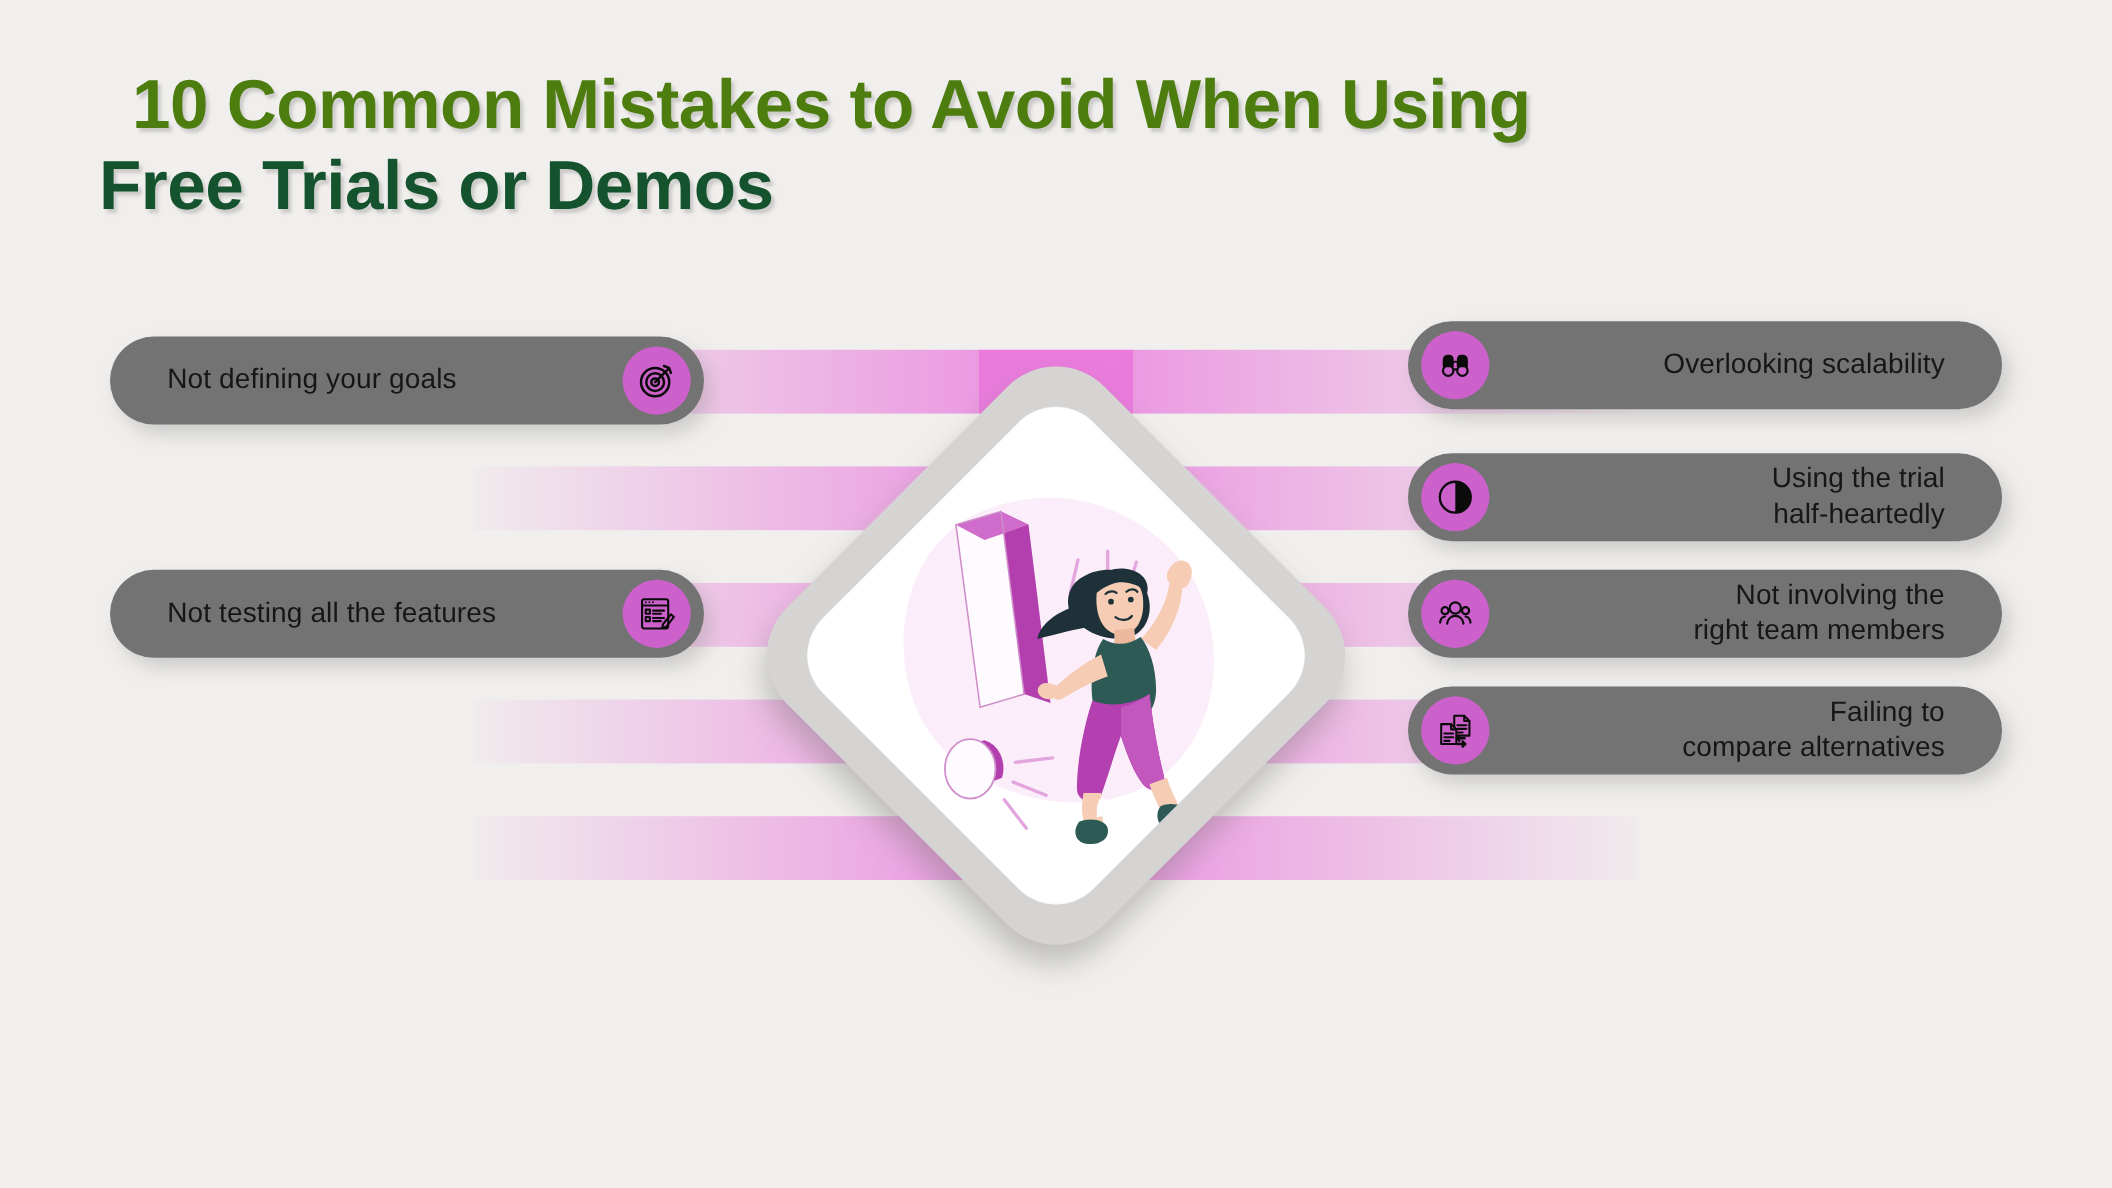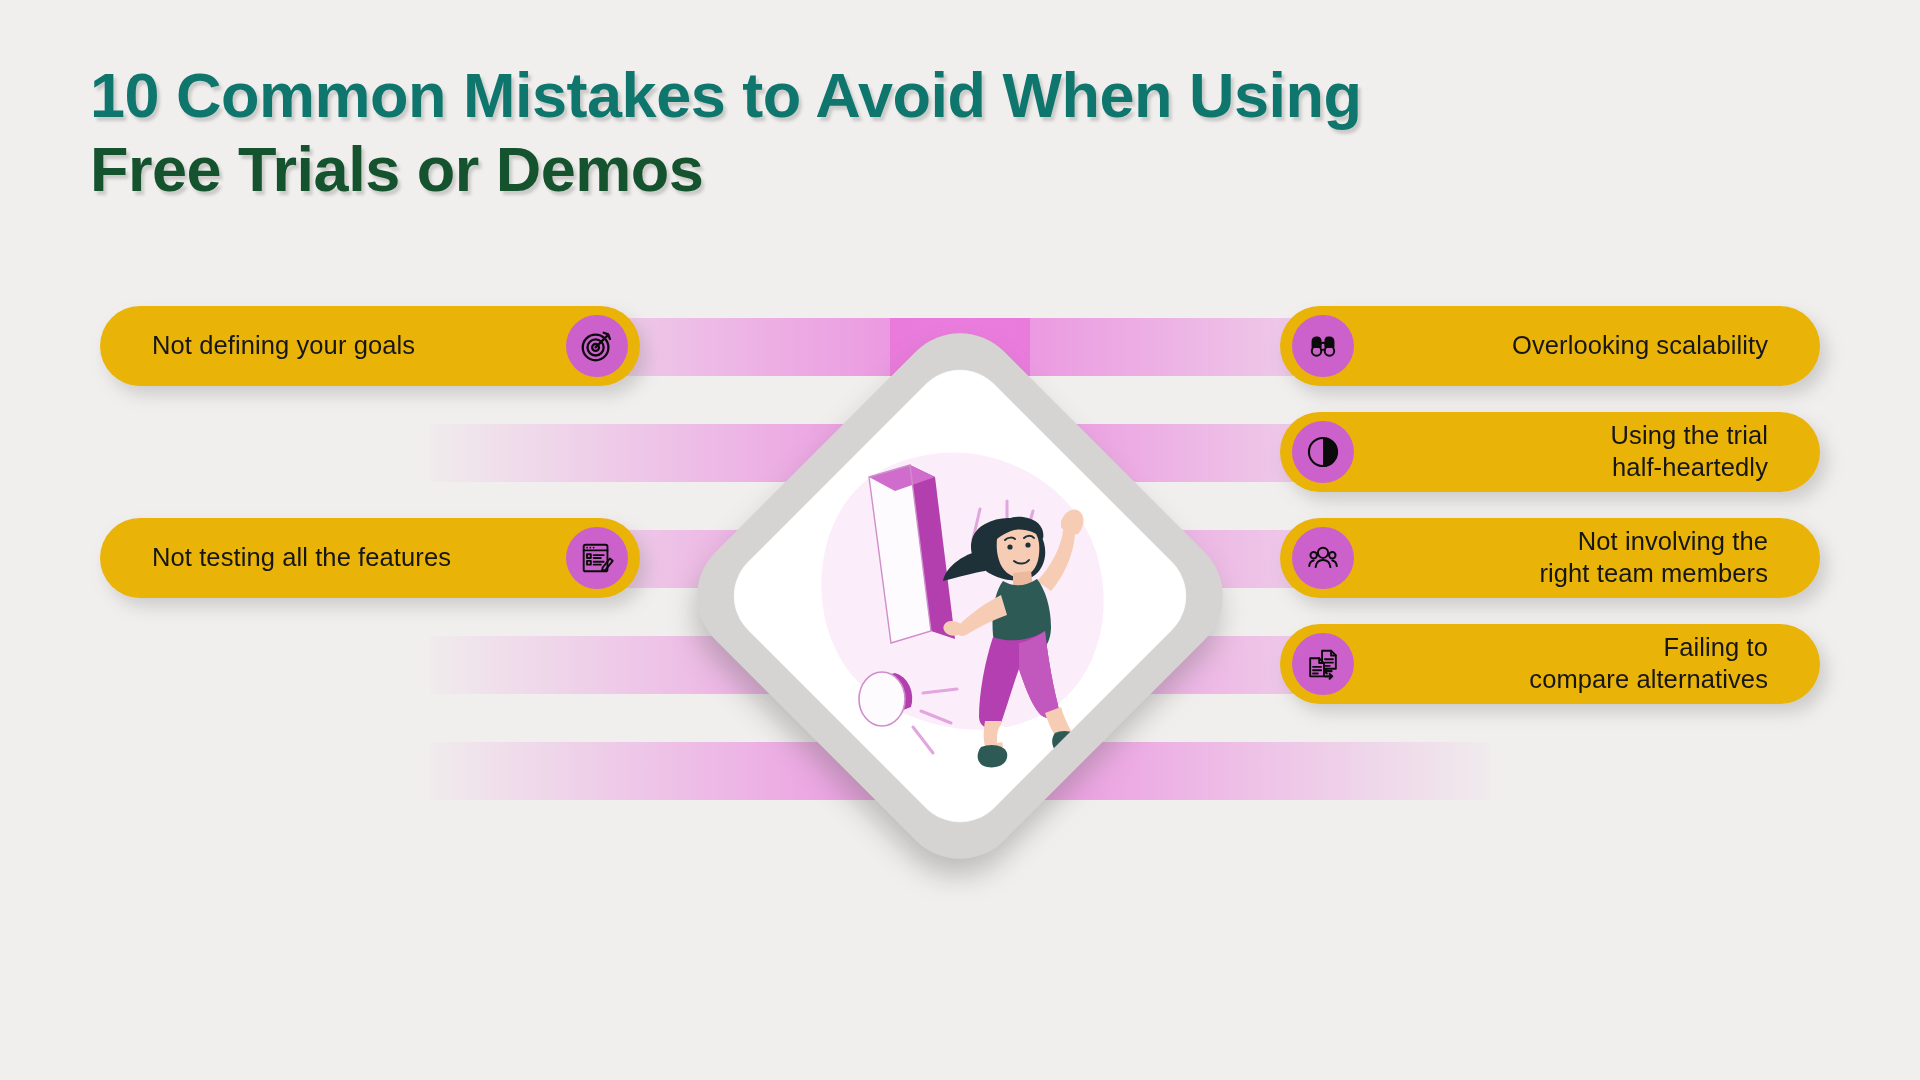--- a/index.html
+++ b/index.html
@@ -27,21 +27,21 @@
     width: 1640px;
   }
   .title-line {
     font-size: 63px;
     font-weight: bold;
     line-height: 1.18;
     letter-spacing: -0.5px;
     white-space: nowrap;
     text-shadow: 3px 4px 3px rgba(120,120,120,0.30);
   }
-  .title-line-1 { color: #0f766e; }
+  .title-line-1 { color: #4d7c0f; margin-left: 30px; }
   .title-line-2 { color: #14532d; }
 
   
   .stripe {
     position: absolute;
     height: 58px;
     z-index: 1;
   }
   .stripe-left {
     left: 430px;
@@ -100,21 +100,21 @@
     margin-top: -215px;
     transform: rotate(-45deg);
   }
 
   
   .pill {
     position: absolute;
     display: flex;
     align-items: center;
     height: 80px;
-    background: #eab308;
+    background: #737373;
     border-radius: 44px;
     box-shadow: 7px 9px 16px rgba(145,142,140,0.34);
     z-index: 6;
   }
   .pill-left  { left: 100px;  width: 540px; padding: 0 12px 0 52px; justify-content: space-between; }
   .pill-right { left: 1280px; width: 540px; padding: 0 52px 0 12px; justify-content: space-between; flex-direction: row-reverse; }
 
   .pill-label {
     font-size: 25.5px;
     color: #161616;
@@ -267,21 +267,21 @@
           <path d="M16.5 20 H24"></path>
         <path d="M16.5 24 H27"></path>
           <path d="M16.5 27 H24"></path>
         <path d="M26 30 L33.5 20.5 L36.5 23 L29 32.5 L25.3 33.6 Z"></path>
       </svg>
     </span>
   </div>
 
 
 
-  <div class="pill pill-right" style="top:306px">
+  <div class="pill pill-right" style="top:292px">
     <span class="pill-label">Overlooking scalability</span>
     <span class="icon-circle">
       <svg width="38" height="38" viewBox="0 0 40 40" fill="none" stroke="#0b0b0b" stroke-width="2.1" stroke-linecap="round" stroke-linejoin="round">
         <path d="M12.5 11 C 10 11 9 13 9 15.5 L9 21 L17.5 21 L17.5 15.5 C17.5 13 16.5 11 14.5 11 Z" fill="#0b0b0b"></path>
         <path d="M25.5 11 C 23.5 11 22.5 13 22.5 15.5 L22.5 21 L31 21 L31 15.5 C31 13 30 11 27.5 11 Z" fill="#0b0b0b"></path>
         <path d="M17.5 17.5 C18.8 16.4 21.2 16.4 22.5 17.5" fill="none"></path>
         <circle cx="13.2" cy="25.2" r="5"></circle>
         <circle cx="26.8" cy="25.2" r="5"></circle>
         <path d="M18.2 24 H21.8"></path>
       </svg>

